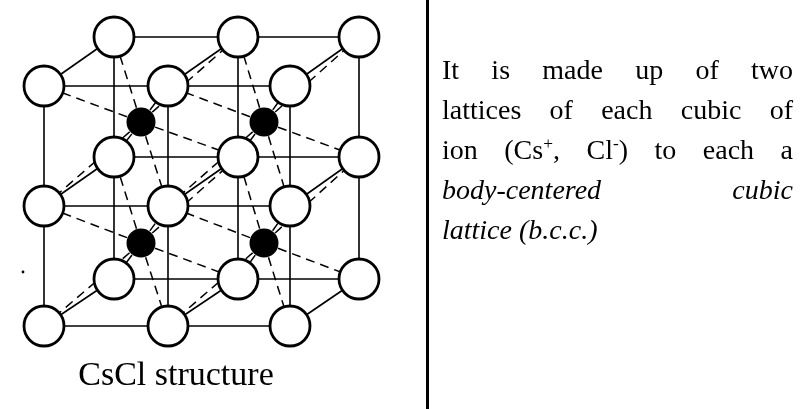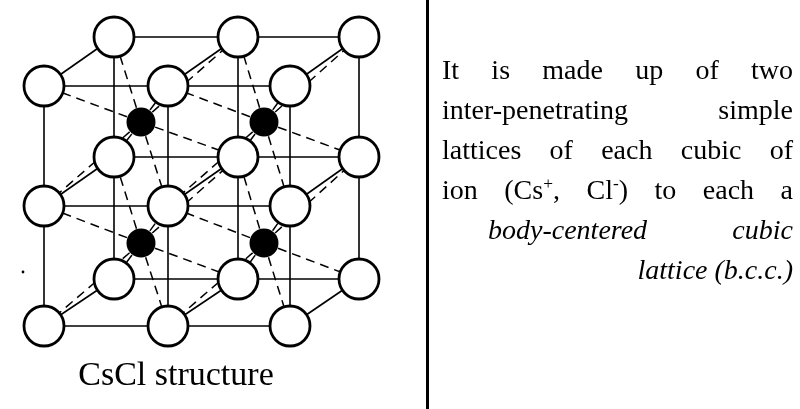--- a/index.html
+++ b/index.html
@@ -22,23 +22,23 @@
     line-height: 1.1;
     white-space: nowrap;
   }
   .divider {
     position: absolute;
     left: 426px; top: 0; width: 3px; height: 409px;
     background: #000000;
   }
   .text-panel { position: absolute; left: 429px; top: 0; right: 0; height: 409px; }
   .desc { margin: 50px 7px 0 13px; font-size: 28px; line-height: 40px; }
-  .tline { white-space: normal; text-align: right; }
+  .tline { white-space: normal; }
   .tline.just { text-align: justify; text-align-last: justify; }
-  .tline.it { font-style: italic; margin-left: 46px; }
+  .tline.it { font-style: italic; }
   .tline sup { font-size: 0.62em; line-height: 0; vertical-align: super; }
 </style>
 </head>
 <body>
 
 <div class="page">
 
   <div class="diagram-panel">
     <svg id="lattice-svg" width="427" height="409" viewBox="0 0 427 409">
         <line x1="44" y1="86" x2="290" y2="86" stroke="#000000" stroke-width="1.6"></line>
@@ -119,21 +119,20 @@
         <circle cx="23" cy="272" r="1.4" fill="#000000"></circle>
       </svg>
     <div class="caption">CsCl structure</div>
   </div>
 
   <div class="divider"></div>
 
   <div class="text-panel">
     <div class="desc" id="desc">
         <div class="tline just">It is made up of two</div>
-        <div class="tline just">inter-penetrating simple</div>
         <div class="tline just">lattices of each cubic of</div>
         <div class="tline just"><span>ion (Cs</span><sup>+</sup><span>, Cl</span><sup>-</sup><span>) to each a</span></div>
         <div class="tline it just">body-centered cubic</div>
         <div class="tline it">lattice (b.c.c.)</div>
       </div>
   </div>
 
 </div>
 
 </body></html>

